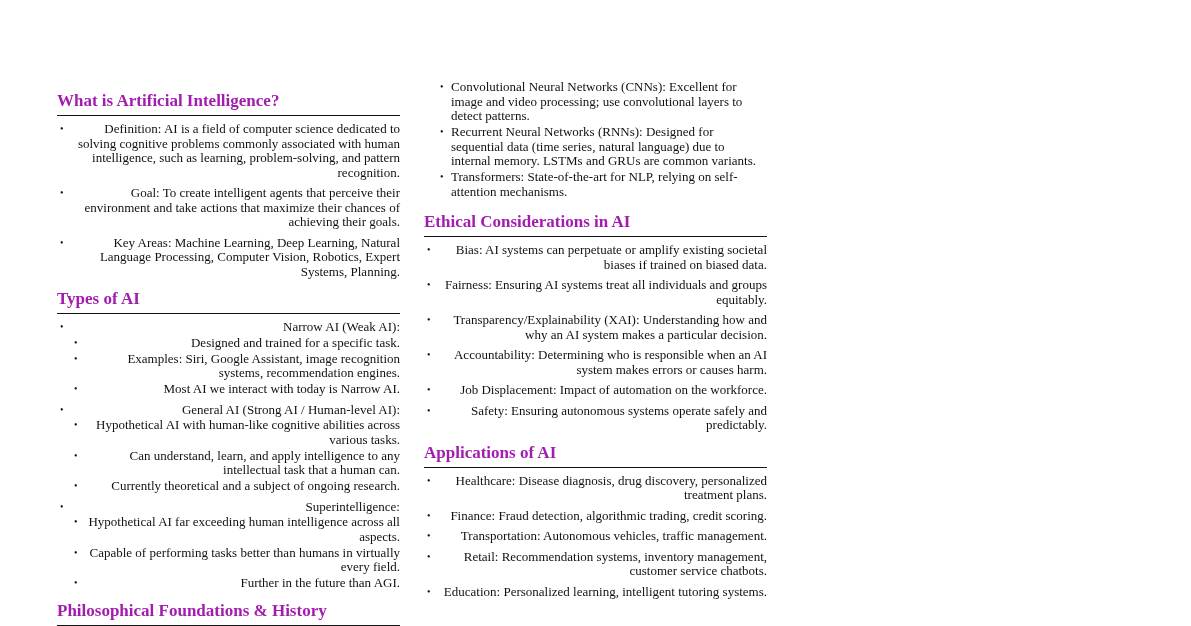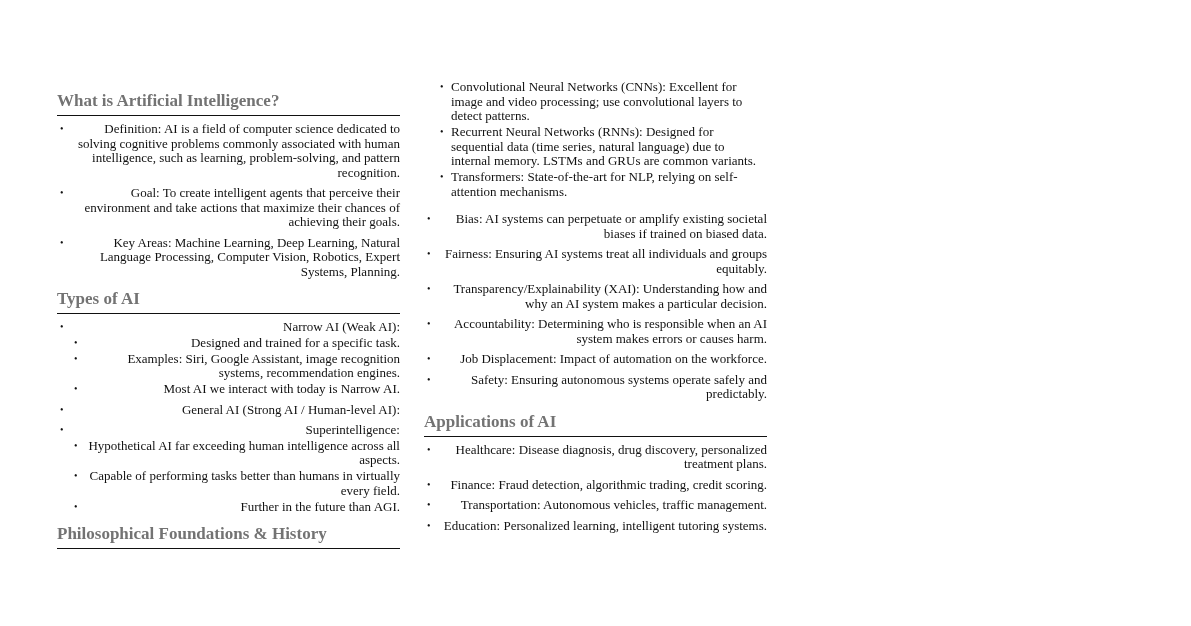--- a/index.html
+++ b/index.html
@@ -24,21 +24,21 @@
     .col-left { left: 57px; top: 91px; }
     .col-right { left: 424px; top: 80px; }
 
     h2.section-title {
       font-size: 17px;
       font-weight: bold;
       margin: 0 0 0 0;
       padding: 0 0 4px 0;
       line-height: 20px;
       border-bottom: 1.5px solid #111111;
-      color: #737373;
+      color: #a21caf;
     }
     ul.items {
       list-style: none;
       margin: 6px 0 0 0;
       padding: 0;
     }
     ul.items > li {
       position: relative;
       padding-left: 14px;
       margin-bottom: 6px;
@@ -110,20 +110,25 @@
       <li>
         <b class="term">Narrow AI (Weak AI):</b>
         <ul class="sub">
           <li>Designed and trained for a specific task.</li>
           <li>Examples: Siri, Google Assistant, image recognition systems, recommendation engines.</li>
           <li>Most AI we interact with today is Narrow AI.</li>
         </ul>
       </li>
       <li>
         <b class="term">General AI (Strong AI / Human-level AI):</b>
+        <ul class="sub">
+          <li>Hypothetical AI with human-like cognitive abilities across various tasks.</li>
+          <li>Can understand, learn, and apply intelligence to any intellectual task that a human can.</li>
+          <li>Currently theoretical and a subject of ongoing research.</li>
+        </ul>
       </li>
       <li>
         <b class="term">Superintelligence:</b>
         <ul class="sub">
           <li>Hypothetical AI far exceeding human intelligence across all aspects.</li>
           <li>Capable of performing tasks better than humans in virtually every field.</li>
           <li>Further in the future than AGI.</li>
         </ul>
       </li>
     </ul>
@@ -136,32 +141,34 @@
 
 <div class="col col-right">
 
   <ul class="cont">
     <li><b class="term">Convolutional Neural Networks (CNNs):</b><span> Excellent for image and video processing; use convolutional layers to detect patterns.</span></li>
     <li><b class="term">Recurrent Neural Networks (RNNs):</b><span> Designed for sequential data (time series, natural language) due to internal memory. LSTMs and GRUs are common variants.</span></li>
     <li><b class="term">Transformers:</b><span> State-of-the-art for NLP, relying on self-attention mechanisms.</span></li>
   </ul>
 
   <div class="section after-cont">
+    <h2 class="section-title">Ethical Considerations in AI</h2>
     <ul class="items">
       <li><b class="term">Bias:</b><span> AI systems can perpetuate or amplify existing societal biases if trained on biased data.</span></li>
       <li><b class="term">Fairness:</b><span> Ensuring AI systems treat all individuals and groups equitably.</span></li>
       <li><b class="term">Transparency/Explainability (XAI):</b><span> Understanding how and why an AI system makes a particular decision.</span></li>
       <li><b class="term">Accountability:</b><span> Determining who is responsible when an AI system makes errors or causes harm.</span></li>
       <li><b class="term">Job Displacement:</b><span> Impact of automation on the workforce.</span></li>
       <li><b class="term">Safety:</b><span> Ensuring autonomous systems operate safely and predictably.</span></li>
     </ul>
   </div>
 
   <div class="section">
     <h2 class="section-title">Applications of AI</h2>
     <ul class="items">
       <li><b class="term">Healthcare:</b><span> Disease diagnosis, drug discovery, personalized treatment plans.</span></li>
       <li><b class="term">Finance:</b><span> Fraud detection, algorithmic trading, credit scoring.</span></li>
       <li><b class="term">Transportation:</b><span> Autonomous vehicles, traffic management.</span></li>
+      <li><b class="term">Retail:</b><span> Recommendation systems, inventory management, customer service chatbots.</span></li>
       <li><b class="term">Education:</b><span> Personalized learning, intelligent tutoring systems.</span></li>
     </ul>
   </div>
 </div>
 
 </body></html>

